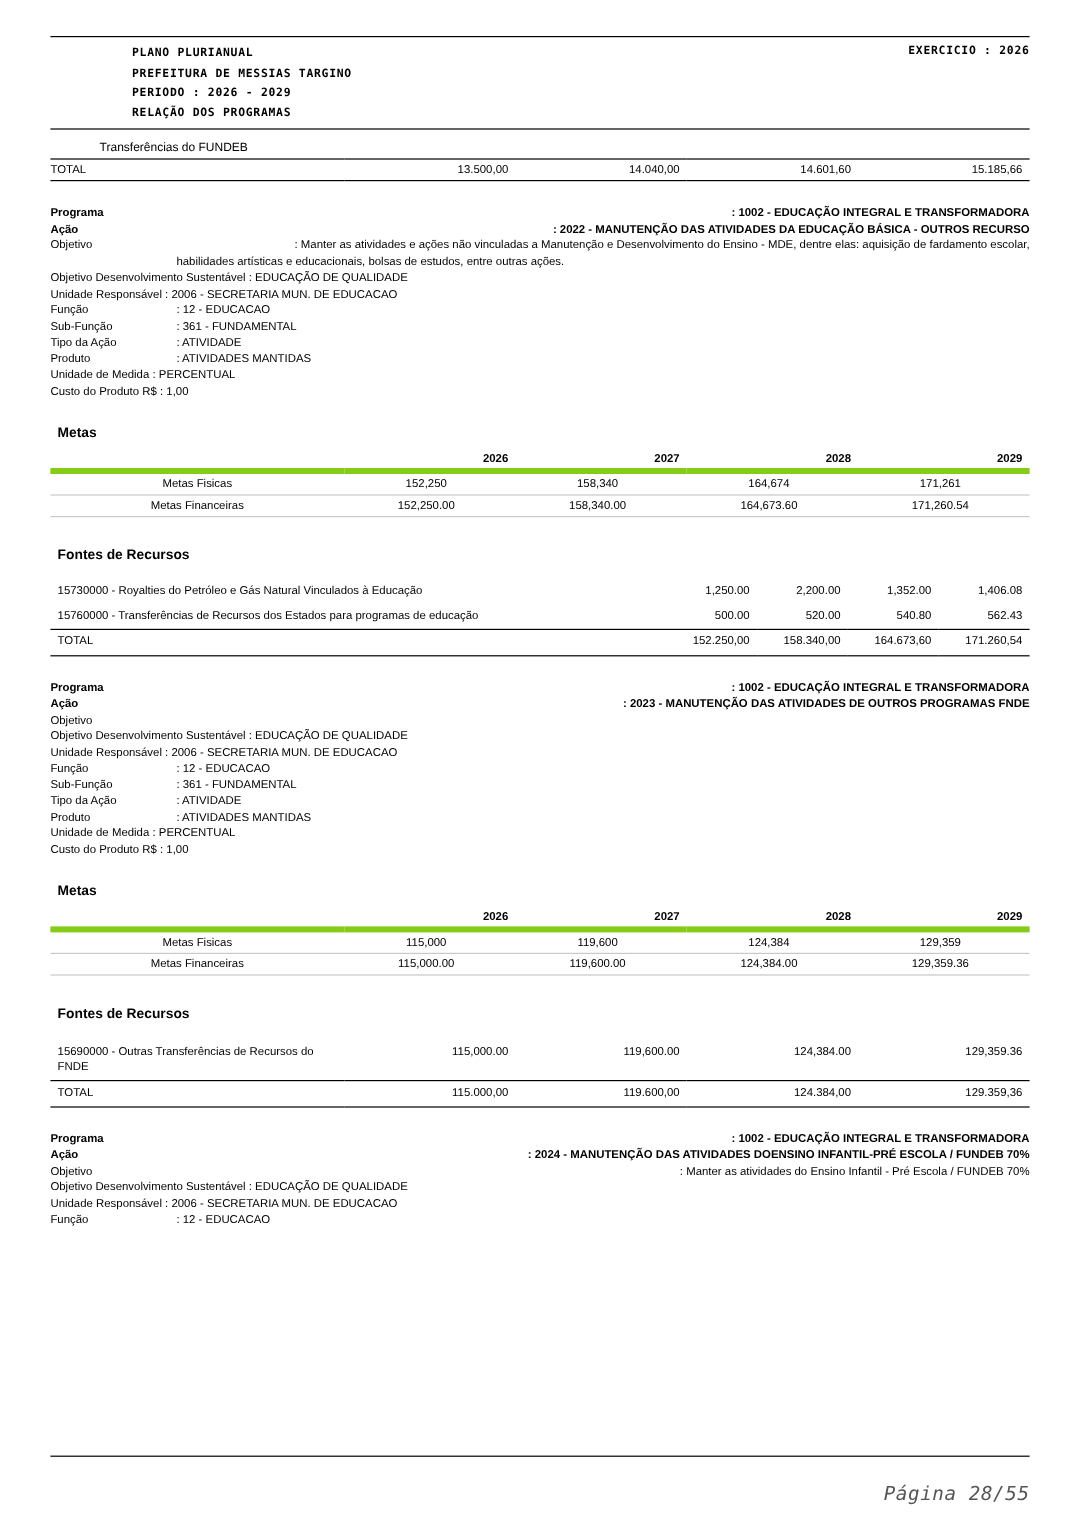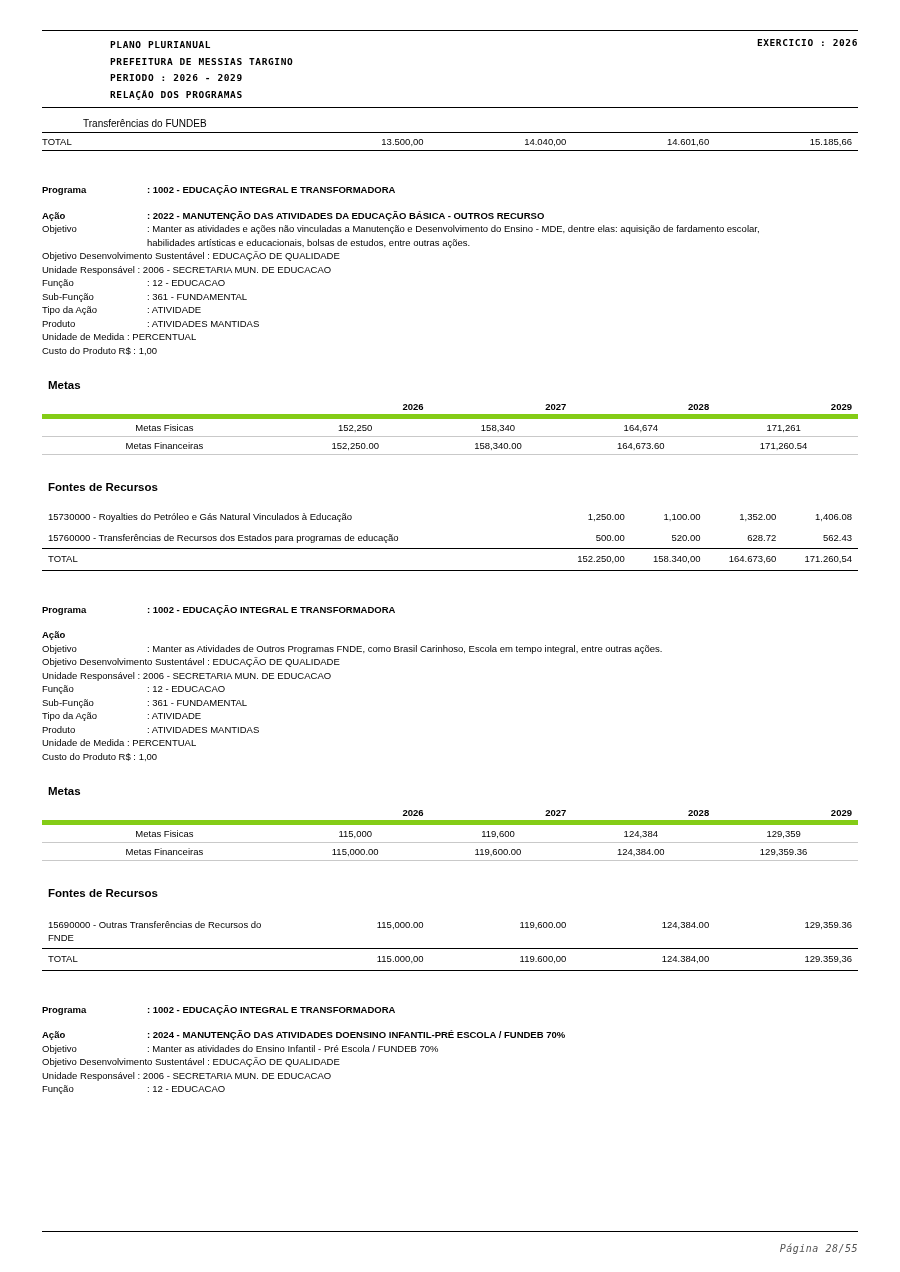--- a/index.html
+++ b/index.html
@@ -64,22 +64,22 @@
     border-top: 1px solid #000;
     border-bottom: 1px solid #000;
     font-size: 9.5px;
     padding: 3px 6px 3px 0;
   }
 
   
   .prog { margin-top: 20px; }
   .prog-line { display: flex; font-size: 9.5px; line-height: 13.5px; }
   .prog-line .k { width: 105px; flex: 0 0 105px; }
-  .prog-line .v { flex: 1; }
-  .prog-line.b .k, .prog-line.b .v { font-weight: bold; margin-top: 12px; }
+  .prog-line .v { flex: 1; text-align: right; }
+  .prog-line.b .k, .prog-line.b .v { font-weight: bold; }
   .desc-cont { padding-left: 105px; font-size: 9.5px; line-height: 13.5px; }
   .flat-line { font-size: 9.5px; line-height: 13.5px; }
   .kv-line { display: flex; font-size: 9.5px; line-height: 13.5px; }
   .kv-line .k { width: 105px; flex: 0 0 105px; }
 
   h3.section {
     font-size: 11.5px;
     font-weight: bold;
     margin: 22px 0 8px 6px;
   }
@@ -88,25 +88,25 @@
   .fr-table td { font-size: 9.5px; vertical-align: top; padding: 4px 6px 4px 0; }
   .fr-table td.lbl { padding-left: 6px; line-height: 12.5px; }
   .fr-table tr.first td { padding-top: 6px; }
 
   .footer {
     position: absolute;
     left: 42px;
     right: 42px;
     bottom: 18px;
     border-top: 1px solid #000;
-    padding-top: 11px;
+    padding-top: 21px;
     text-align: right;
     font-family: "DejaVu Sans Mono", monospace;
     font-style: italic;
-    font-size: 10px;
+    font-size: 16px;
     color: #555;
     letter-spacing: 0.5px;
   }
 </style>
 </head>
 <body>
 
 <div class="page">
 
   <div class="doc-header">
@@ -191,53 +191,53 @@
       </tr>
     </tbody>
       </table>
 
     <h3 class="section fr">Fontes de Recursos</h3>
     <table class="fr-table">
       <tbody>
       <tr>
         <td class="lbl">15730000 - Royalties do Petróleo e Gás Natural Vinculados à Educação</td>
         <td class="num">1,250.00</td>
-        <td class="num">1,100.00</td>
+        <td class="num">2,200.00</td>
         <td class="num">1,352.00</td>
         <td class="num">1,406.08</td>
       </tr>
       <tr>
         <td class="lbl">15760000 - Transferências de Recursos dos Estados para programas de educação</td>
         <td class="num">500.00</td>
         <td class="num">520.00</td>
-        <td class="num">628.72</td>
+        <td class="num">540.80</td>
         <td class="num">562.43</td>
       </tr>
       <tr class="total-row">
         <td class="lbl">TOTAL</td>
         <td class="num">152.250,00</td>
         <td class="num">158.340,00</td>
         <td class="num">164.673,60</td>
         <td class="num">171.260,54</td>
       </tr>
     </tbody>
       </table>
   </div>
 
   <div class="prog">
     <div class="prog-line b">
       <div class="k">Programa</div>
       <div class="v">: 1002 - EDUCAÇÃO INTEGRAL E TRANSFORMADORA</div>
     </div>
     <div class="prog-line b">
       <div class="k">Ação</div>
+      <div class="v">: 2023 - MANUTENÇÃO DAS ATIVIDADES DE OUTROS PROGRAMAS FNDE</div>
     </div>
     <div class="prog-line">
       <div class="k">Objetivo</div>
-      <div class="v">: Manter as Atividades de Outros Programas FNDE, como Brasil Carinhoso, Escola em tempo integral, entre outras ações.</div>
     </div>
     <div class="flat-line">Objetivo Desenvolvimento Sustentável : EDUCAÇÃO DE QUALIDADE</div>
     <div class="flat-line">Unidade Responsável : 2006 - SECRETARIA MUN. DE EDUCACAO</div>
     <div class="kv-line">
       <div class="k">Função</div>
       <div class="v">: 12 - EDUCACAO</div>
     </div>
     <div class="kv-line">
       <div class="k">Sub-Função</div>
       <div class="v">: 361 - FUNDAMENTAL</div>

